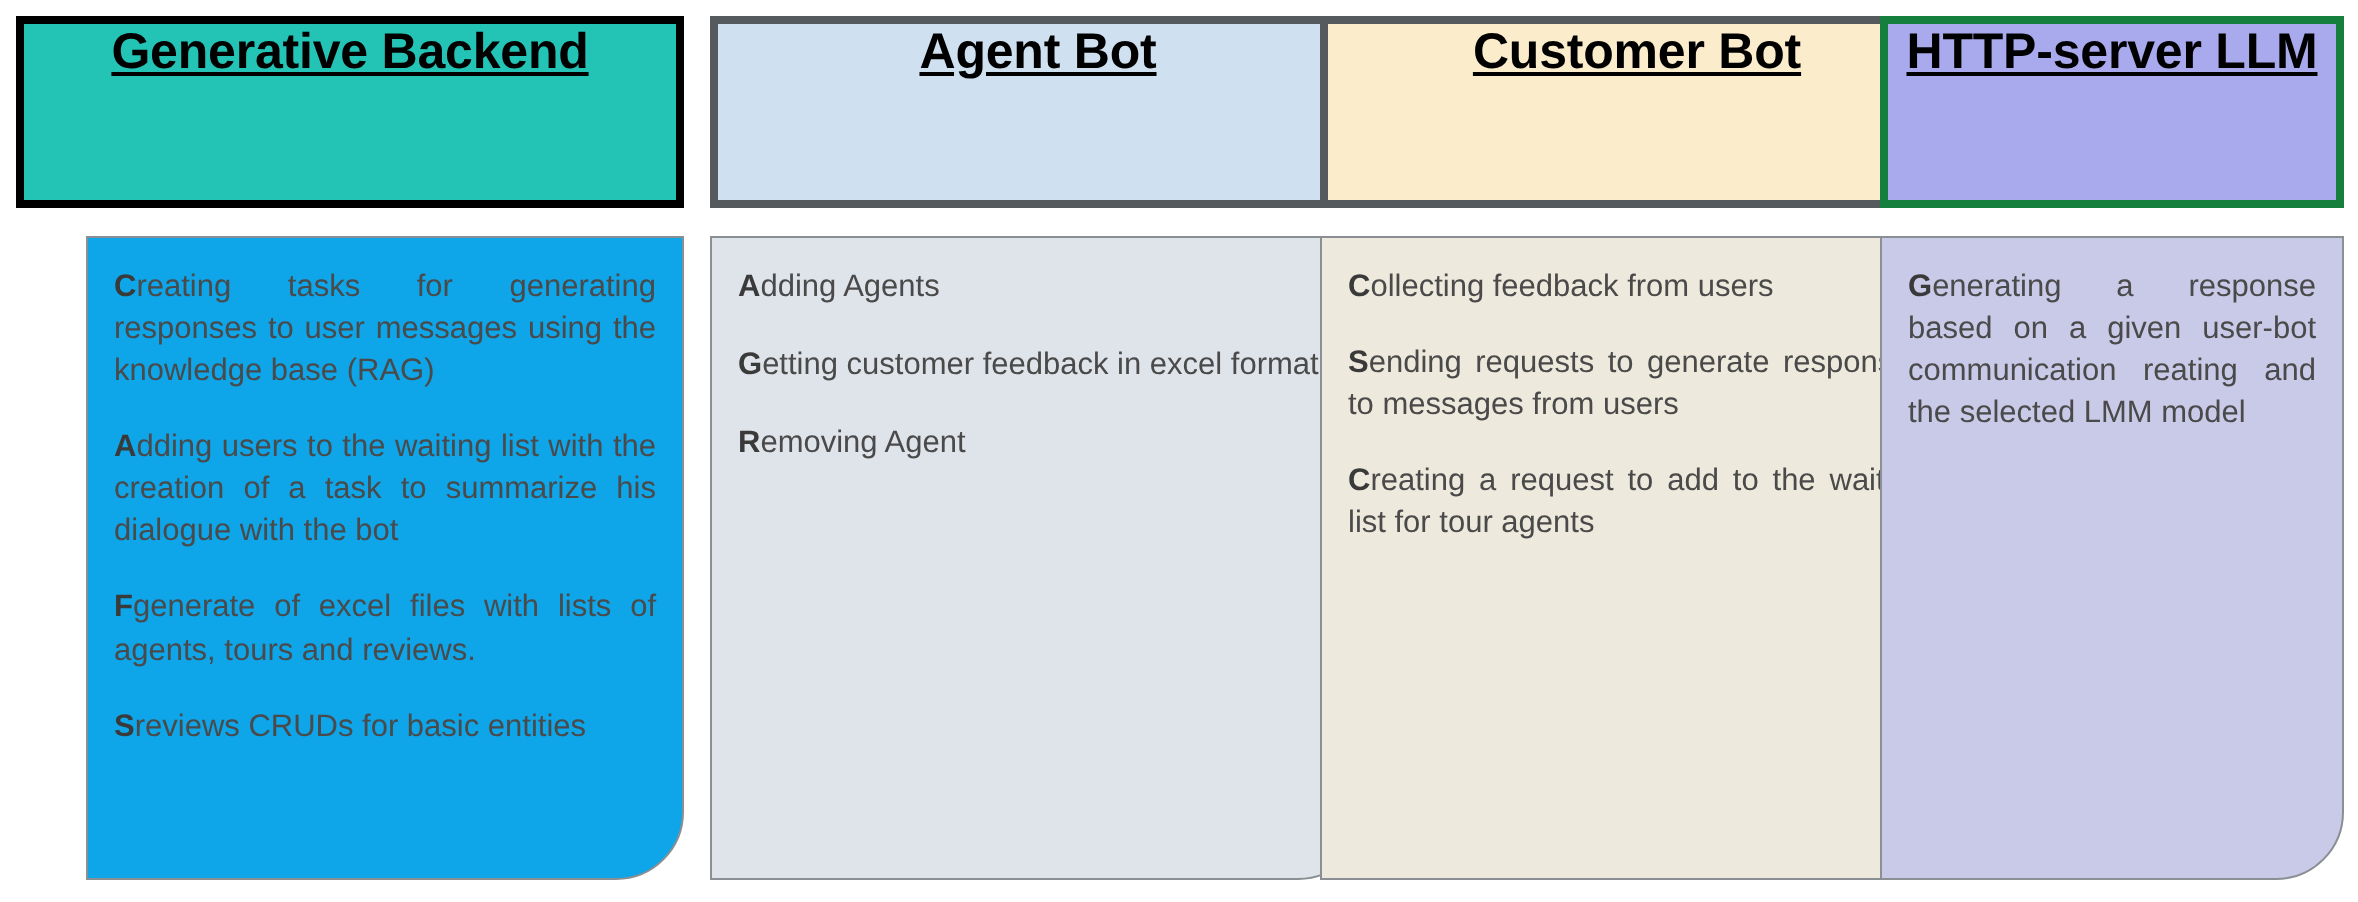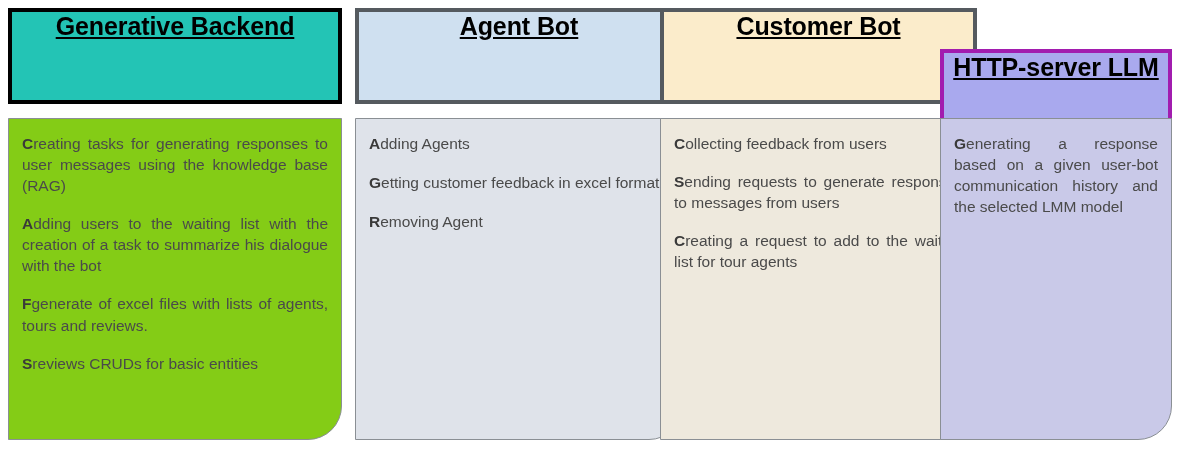--- a/index.html
+++ b/index.html
@@ -76,21 +76,22 @@
   #col-agent-bot         { left: 355px; width: 328px; }
   #col-customer-bot      { left: 660px; width: 317px; }
   #col-http-server-llm   { left: 940px; width: 232px; }
 
   
   #col-generative-backend .header-box {
     background: #23c4b5;
     border: 4px solid #000000;
   }
   #col-generative-backend .body-box {
-    background: #84cc16;
+    background: #0ea5e9;
+    margin-left: 35px;
   }
 
   
   #col-agent-bot .header-box {
     background: #cfe0f0;
     border: 4px solid #555a5f;
   }
   #col-agent-bot .body-box {
     background: #dfe3ea;
   }
@@ -100,22 +101,21 @@
     background: #fbeccb;
     border: 4px solid #555a5f;
   }
   #col-customer-bot .body-box {
     background: #eee9dd;
   }
 
   
   #col-http-server-llm .header-box {
     background: #a9a9ee;
-    border: 4px solid #a21caf;
-    margin-top: 41px;
+    border: 4px solid #15803d;
   }
   #col-http-server-llm .body-box {
     background: #c9c9e8;
   }
   #col-http-server-llm .item,
   #col-agent-bot .item {
     margin-bottom: 18px;
   }
 </style>
 </head>
@@ -155,17 +155,17 @@
       <p class="item"><span class="lead">S</span><span>ending requests to generate responses to messages from users</span></p>
       <p class="item"><span class="lead">C</span><span>reating a request to add to the waiting list for tour agents</span></p>
     </div>
   </div>
 
   <div class="column" id="col-http-server-llm">
     <div class="header-box">
       <div class="header-title">HTTP-server LLM</div>
     </div>
     <div class="body-box">
-      <p class="item"><span class="lead">G</span><span>enerating a response based on a given user-bot communication history and the selected LMM model</span></p>
+      <p class="item"><span class="lead">G</span><span>enerating a response based on a given user-bot communication reating and the selected LMM model</span></p>
     </div>
   </div>
 
 </div>
 
 </body></html>

